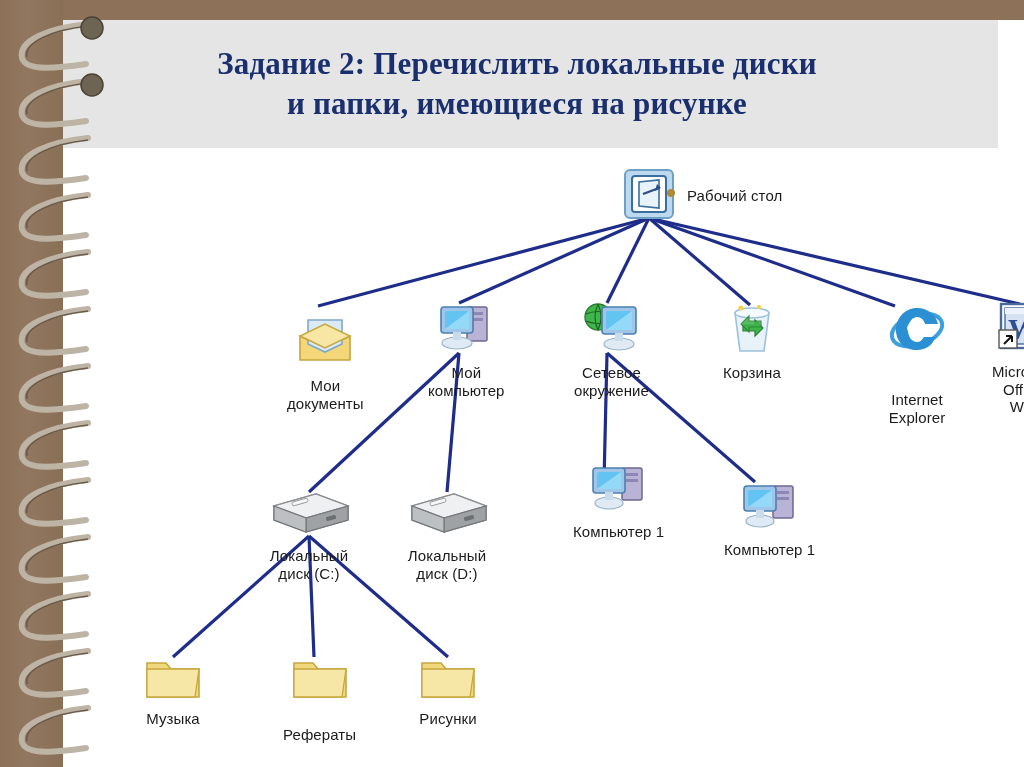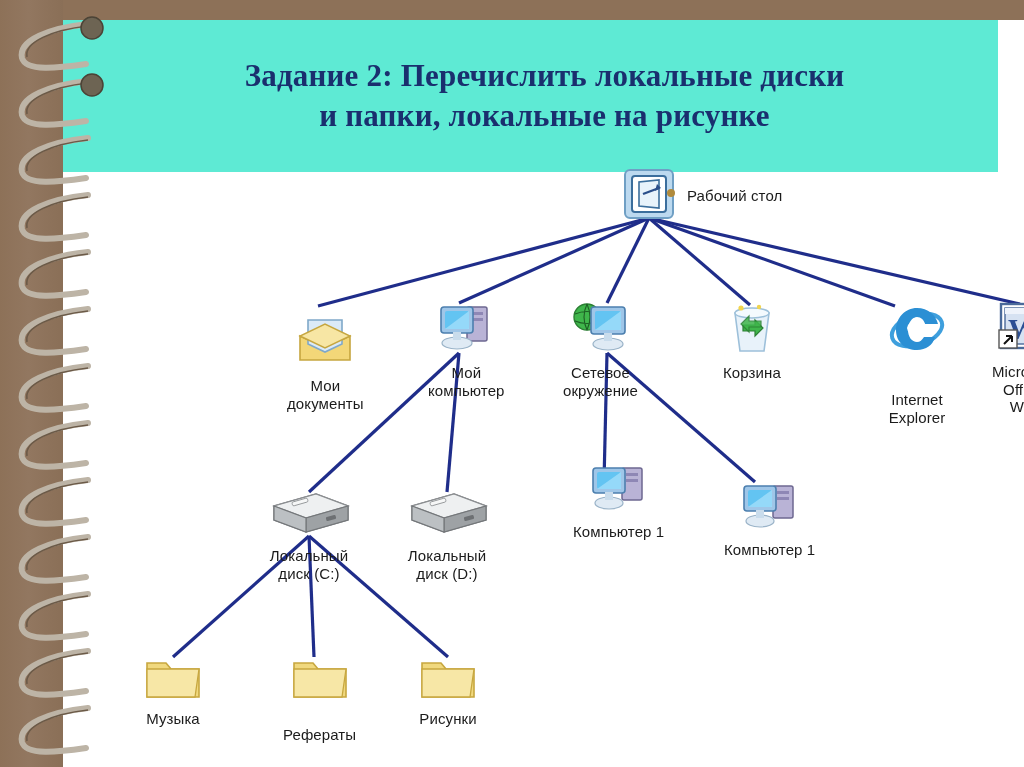--- a/index.html
+++ b/index.html
@@ -41,25 +41,24 @@
     position: absolute;
     left: 63px; top: 20px;
     width: 961px; height: 747px;
     background: #ffffff;
   }
 
   
   .banner {
     position: absolute;
     left: 63px; top: 20px;
-    width: 935px; height: 152px;
-    background: #5eead4;
+    width: 935px; height: 128px;
+    background: #e5e5e5;
     display: flex;
     align-items: center;
-    justify-content: center;
   }
   .banner-title {
     font-family: "Liberation Serif", serif;
     font-weight: bold;
     font-size: 31px;
     line-height: 1.30;
     color: #1a2f6e;
     text-align: center;
     letter-spacing: 0.2px;
     width: 880px;
@@ -112,21 +111,21 @@
 
   <div class="brown-top"></div>
   <div class="brown-left"></div>
   <div class="brown-right"></div>
 
   <div class="paper"></div>
 
   <div class="banner">
     <div class="banner-title">
       <span>Задание 2: Перечислить локальные диски</span><br>
-      <span>и папки, локальные на рисунке</span>
+      <span>и папки, имеющиеся на рисунке</span>
     </div>
   </div>
 
   <svg class="spiral" viewBox="0 0 130 767">
     <g id="spiral-coils">
         <path d="M 88 24 C 50 28, 18 40, 22 58 C 26 72, 58 68, 86 64" fill="none" stroke="#bdb4a6" stroke-width="6" stroke-linecap="round"></path>
         <path d="M 88 26 C 52 30, 24 42, 27 57" fill="none" stroke="#6b5a48" stroke-width="1.6"></path>
         <circle cx="92" cy="28" r="11" fill="#6d6453" stroke="#4b4336" stroke-width="1.5"></circle>
         <path d="M 88 81 C 50 85, 18 97, 22 115 C 26 129, 58 125, 86 121" fill="none" stroke="#bdb4a6" stroke-width="6" stroke-linecap="round"></path>
         <path d="M 88 83 C 52 87, 24 99, 27 114" fill="none" stroke="#6b5a48" stroke-width="1.6"></path>
@@ -200,21 +199,21 @@
                <rect x="36" y="19" width="12" height="3" fill="#8e87b5"></rect>
                <rect x="6" y="8" width="32" height="26" rx="3" fill="#9fc6e8" stroke="#4c7fae" stroke-width="1.6"></rect>
                <rect x="10" y="12" width="24" height="18" rx="2" fill="#63c4f2"></rect>
                <path d="M10 30 L34 12 L34 30 Z" fill="#a6e0fb" opacity="0.75"></path>
                <ellipse cx="22" cy="44" rx="15" ry="6" fill="#dfeaf4" stroke="#9ab3c8" stroke-width="1.2"></ellipse>
                <rect x="18" y="33" width="8" height="8" fill="#c9dcec"></rect>
             </svg></span>
           <span class="node-label">Мой
 компьютер</span>
         </div>
-        <div class="node" style="left: 500px; top: 151px;">
+        <div class="node" style="left: 511px; top: 151px;">
           <span class="node-icon"><svg xmlns="http://www.w3.org/2000/svg" width="64" height="58" viewBox="0 0 64 58">
               <circle cx="18" cy="18" r="13" fill="#3fb64b" stroke="#2b7f33" stroke-width="1.4"></circle>
                <path d="M6 15 Q18 10 30 15 M6 22 Q18 27 30 22 M18 5 Q12 18 18 31 M18 5 Q24 18 18 31" stroke="#1d5f24" stroke-width="1.1" fill="none"></path>
                <rect x="22" y="8" width="34" height="27" rx="3" fill="#9fc6e8" stroke="#4c7fae" stroke-width="1.6"></rect>
                <rect x="26" y="12" width="26" height="19" rx="2" fill="#63c4f2"></rect>
                <path d="M26 31 L52 12 L52 31 Z" fill="#a6e0fb" opacity="0.75"></path>
                <ellipse cx="39" cy="45" rx="15" ry="6" fill="#dfeaf4" stroke="#9ab3c8" stroke-width="1.2"></ellipse>
                <rect x="35" y="34" width="8" height="8" fill="#c9dcec"></rect>
             </svg></span>
           <span class="node-label">Сетевое

